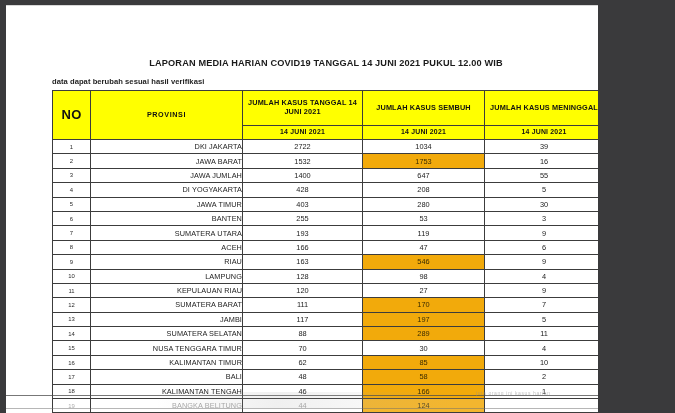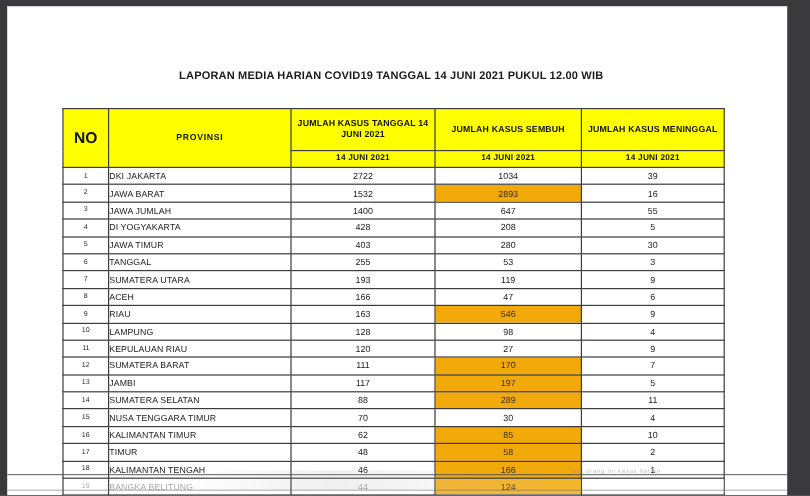--- a/index.html
+++ b/index.html
@@ -20,21 +20,21 @@
     height: 413px;
     background: #3a3a3c;
     overflow: hidden;
   }
 
   
   #page {
     position: absolute;
     left: 6px;
     top: 5px;
-    width: 650px;
+    width: 592px;
     height: 408px;
     background: #ffffff;
     box-sizing: border-box;
     border-top: 1px solid #d8d8d8;
     overflow: hidden;
   }
 
   #page-inner {
     position: absolute;
     left: 0;
@@ -116,21 +116,21 @@
     color: #1c1c1c;
     background: #ffffff;
     border: 1px solid #4a4a4a;
   }
   td.t-no {
     text-align: center;
     font-size: 5.9px;
     color: #2a2a2a;
   }
   td.t-prov {
-    text-align: left;
+    text-align: right;
     padding-left: 4px;
     font-size: 7.3px;
     letter-spacing: 0.1px;
   }
   td.t-num {
     text-align: center;
     font-size: 7.4px;
   }
   td.hl {
     background: #f2aa0b;
@@ -186,20 +186,21 @@
 </style>
 </head>
 <body>
 
 <div id="screen">
   <div id="page">
     <div id="page-inner">
 
       <div class="doc-title">LAPORAN MEDIA HARIAN COVID19 TANGGAL 14 JUNI 2021 PUKUL 12.00 WIB</div>
 
+      <div class="doc-subtitle">data dapat berubah sesuai hasil verifikasi</div>
 
       <table id="report-table">
         <colgroup>
           <col class="c-no">
           <col class="c-prov">
           <col class="c-kasus">
           <col class="c-sembuh">
           <col class="c-mati">
         </colgroup>
         <thead>
@@ -221,21 +222,21 @@
               <td class="t-no">1</td>
               <td class="t-prov">DKI JAKARTA</td>
               <td class="t-num">2722</td>
               <td class="t-num">1034</td>
               <td class="t-num">39</td>
             </tr>
             <tr>
               <td class="t-no">2</td>
               <td class="t-prov">JAWA BARAT</td>
               <td class="t-num">1532</td>
-              <td class="t-num hl">2893</td>
+              <td class="t-num hl">1753</td>
               <td class="t-num">16</td>
             </tr>
             <tr>
               <td class="t-no">3</td>
               <td class="t-prov">JAWA JUMLAH</td>
               <td class="t-num">1400</td>
               <td class="t-num">647</td>
               <td class="t-num">55</td>
             </tr>
             <tr>
@@ -247,21 +248,21 @@
             </tr>
             <tr>
               <td class="t-no">5</td>
               <td class="t-prov">JAWA TIMUR</td>
               <td class="t-num">403</td>
               <td class="t-num">280</td>
               <td class="t-num">30</td>
             </tr>
             <tr>
               <td class="t-no">6</td>
-              <td class="t-prov">TANGGAL</td>
+              <td class="t-prov">BANTEN</td>
               <td class="t-num">255</td>
               <td class="t-num">53</td>
               <td class="t-num">3</td>
             </tr>
             <tr>
               <td class="t-no">7</td>
               <td class="t-prov">SUMATERA UTARA</td>
               <td class="t-num">193</td>
               <td class="t-num">119</td>
               <td class="t-num">9</td>
@@ -324,21 +325,21 @@
             </tr>
             <tr>
               <td class="t-no">16</td>
               <td class="t-prov">KALIMANTAN TIMUR</td>
               <td class="t-num">62</td>
               <td class="t-num hl">85</td>
               <td class="t-num">10</td>
             </tr>
             <tr>
               <td class="t-no">17</td>
-              <td class="t-prov">TIMUR</td>
+              <td class="t-prov">BALI</td>
               <td class="t-num">48</td>
               <td class="t-num hl">58</td>
               <td class="t-num">2</td>
             </tr>
             <tr>
               <td class="t-no">18</td>
               <td class="t-prov">KALIMANTAN TENGAH</td>
               <td class="t-num">46</td>
               <td class="t-num hl">166</td>
               <td class="t-num">1</td>

